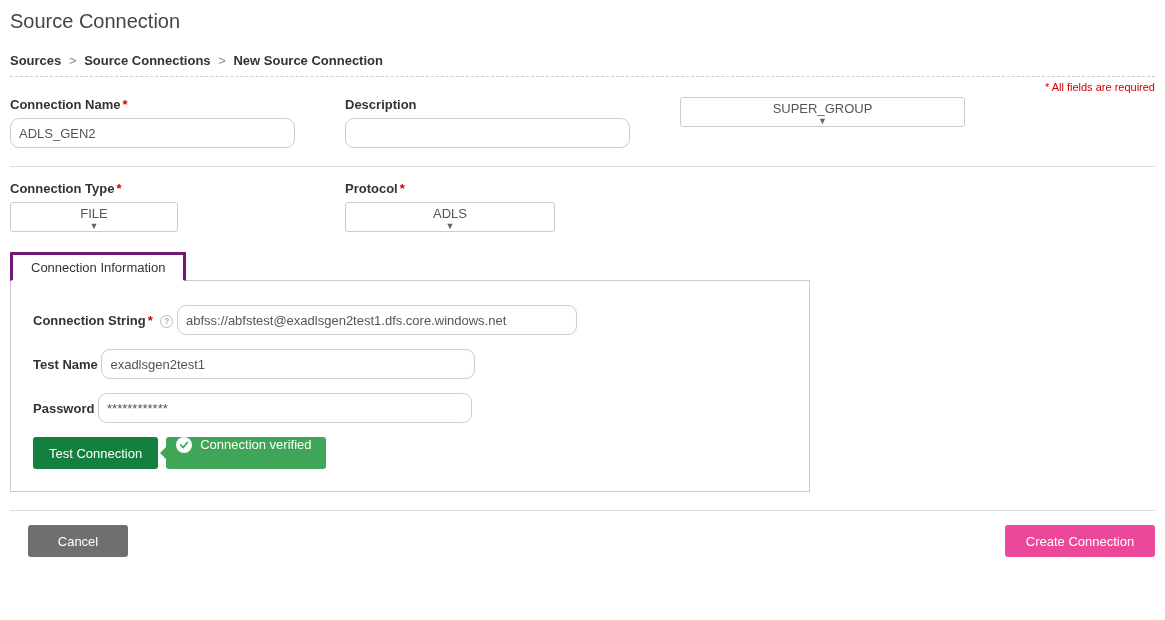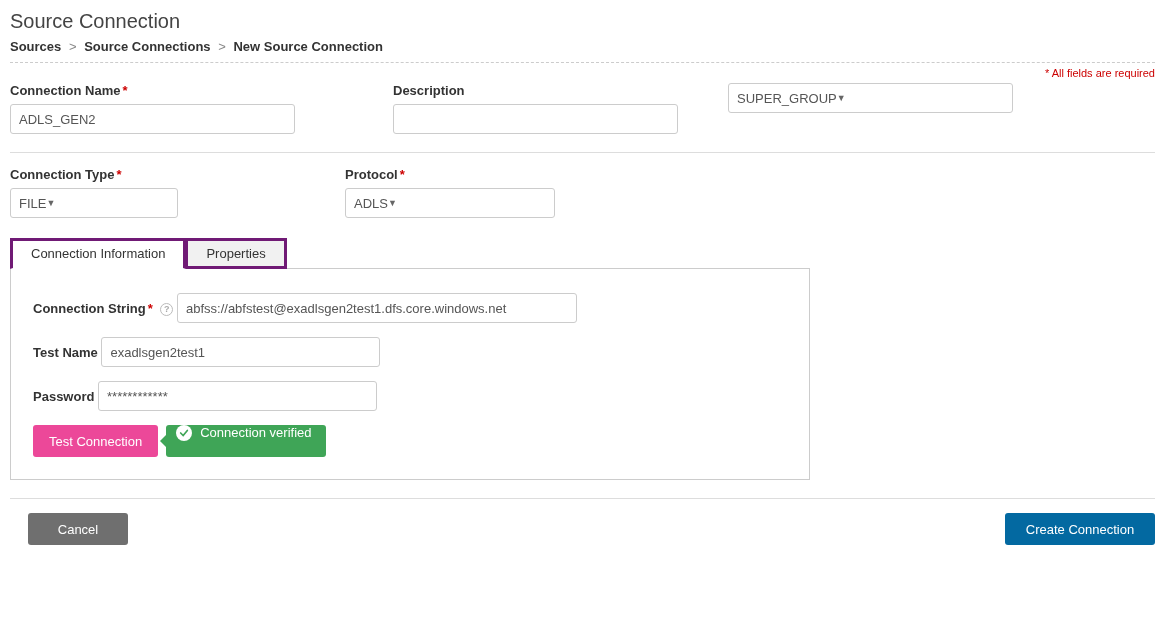--- a/index.html
+++ b/index.html
@@ -12,21 +12,21 @@
       font-size: 13px;
       color: #333;
       background: #fff;
       padding: 10px 10px 20px 10px;
       width: 1165px;
     }
     .page-title {
       font-size: 20px;
       font-weight: 400;
       color: #444;
-      margin-bottom: 6px;
+      margin-bottom: 20px;
     }
     .breadcrumb {
       font-size: 13px;
       color: #333;
       font-weight: 600;
       margin-bottom: 8px;
     }
     .breadcrumb .sep {
       color: #888;
       font-weight: 400;
@@ -50,21 +50,21 @@
     .form-row {
       display: flex;
       gap: 0;
       margin-bottom: 10px;
     }
     .form-col {
       display: flex;
       flex-direction: column;
     }
     .col-name { width: 335px; }
-    .col-desc { width: 335px; margin-left: 48px; }
+    .col-desc { width: 335px; }
     .col-groups { flex: 1; }
     .col-type { width: 335px; }
     .col-protocol { width: 335px; }
     .field-label {
       font-size: 13px;
       font-weight: 600;
       color: #333;
       margin-bottom: 6px;
     }
     .ast { color: #c00; margin-left: 2px; }
@@ -72,27 +72,29 @@
       border: 1px solid #ccc;
       border-radius: 3px;
       height: 30px;
       padding: 0 8px;
       font-size: 13px;
       color: #555;
       background: #fff;
     }
     .text-input {
       width: 285px;
+      border-radius: 9px;
     }
     .select-wrap {
       display: flex;
       align-items: center;
-      justify-content: flex-start;
+      justify-content: flex-end;
       cursor: pointer;
       user-select: none;
+      flex-direction: column;
     }
     .select-wrap.w165 { width: 168px; }
     .select-wrap.w210 { width: 210px; }
     .select-wrap.w285 { width: 285px; }
     .select-caret {
       color: #666;
       font-size: 9px;
     }
     .section-hr {
       border: none;
@@ -126,21 +128,21 @@
       padding: 24px 22px 22px 22px;
       width: 800px;
     }
     .inner-field {
       margin-bottom: 14px;
     }
     .inner-field .text-input {
       width: 400px;
     }
     .inner-field.narrow .text-input {
-      width: 279px;
+      width: 374px;
     }
     .help-icon {
       display: inline-flex;
       align-items: center;
       justify-content: center;
       width: 13px;
       height: 13px;
       border: 1px solid #bbb;
       border-radius: 50%;
       font-size: 9px;
@@ -159,23 +161,23 @@
       border-radius: 3px;
       padding: 0 16px;
       height: 32px;
       font-size: 13px;
       color: #fff;
       cursor: pointer;
       display: inline-flex;
       align-items: center;
       gap: 8px;
     }
-    .btn-blue { background: #ec4899; }
+    .btn-blue { background: #15803d; }
     .btn-grey { background: #6f6f6f; margin-left: 18px; }
-    .btn-dark-green { background: #0369a1; }
+    .btn-dark-green { background: #ec4899; }
     .status-pill {
       display: inline-flex;
       align-items: flex-start;
       background: #3fa557;
       color: #fff;
       border-radius: 3px;
       height: 32px;
       padding: 0 14px 0 10px;
       font-size: 13px;
       gap: 8px;
@@ -270,21 +272,20 @@
     </label>
     <div class="select-wrap w210">
       <span>ADLS</span>
       <span class="select-caret">▼</span>
     </div>
   </div>
 </div>
 
 <div class="tabs">
   <div class="tab active">Connection Information</div>
-  <div class="tab">Properties</div>
 </div>
 
 <div class="tab-panel">
   <div class="inner-field">
     <label class="field-label">
       <span>Connection String</span><span class="ast">*</span>
       <span class="help-icon">?</span>
     </label>
     <input class="text-input" type="text" value="abfss://abfstest@exadlsgen2test1.dfs.core.windows.net" style="">
   </div>

